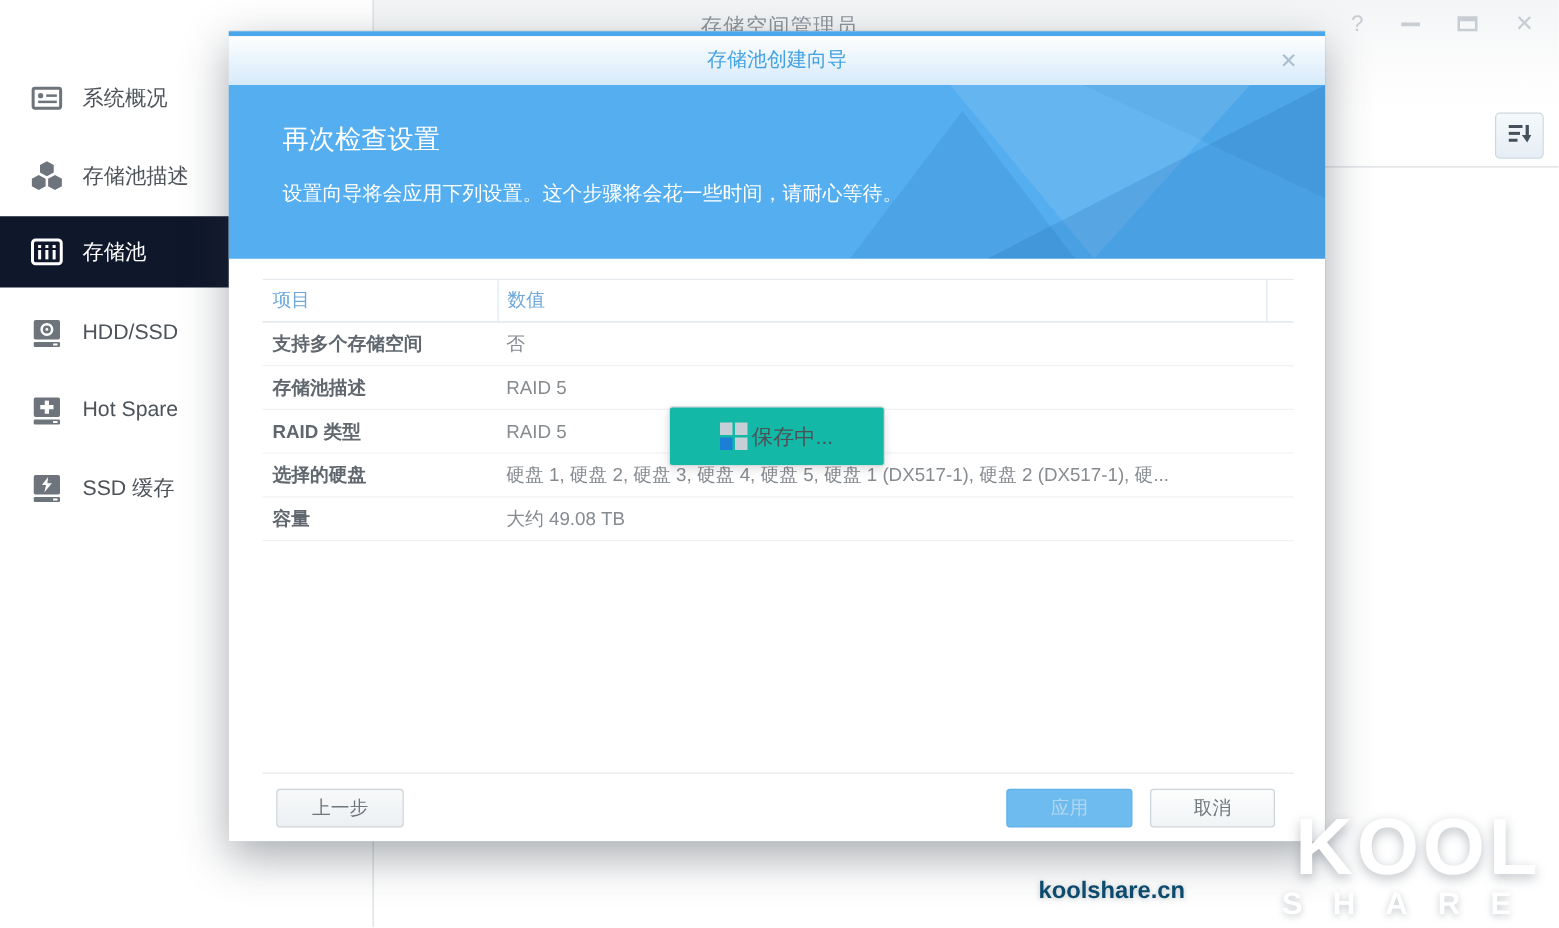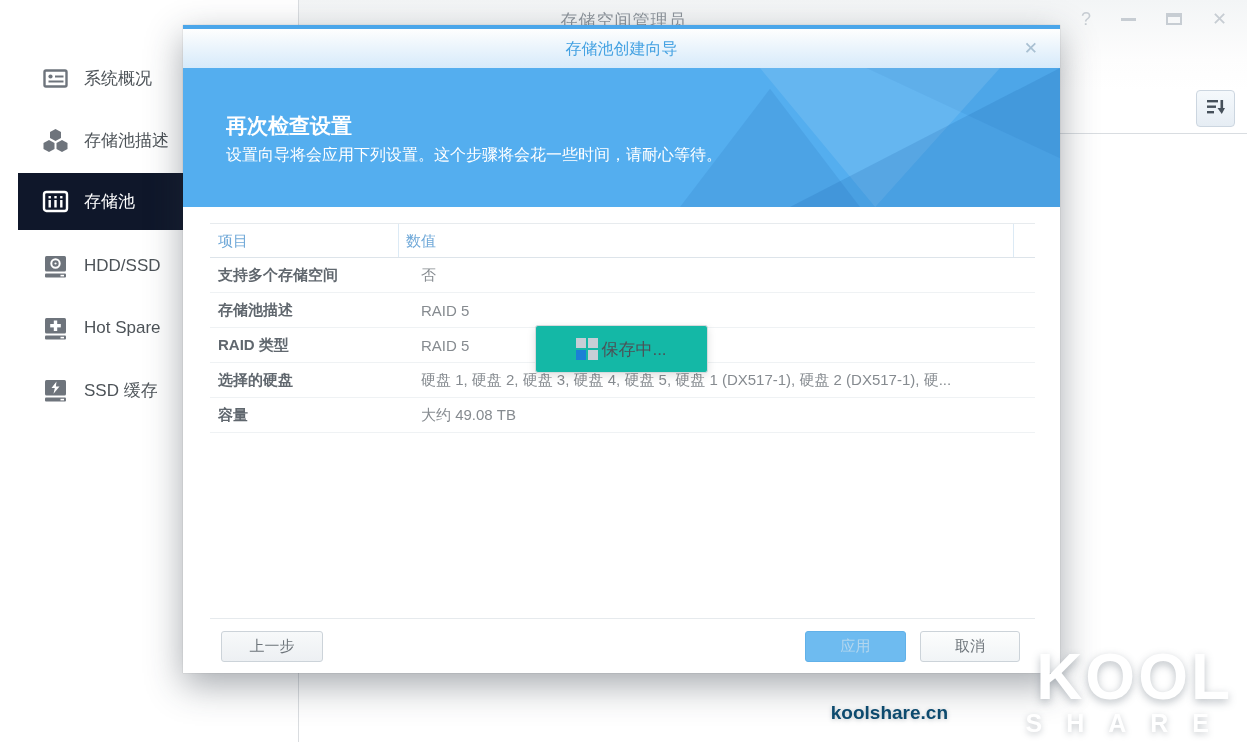--- a/index.html
+++ b/index.html
@@ -18,47 +18,47 @@
   .win-controls .glyph { line-height:20px; cursor:default; }
   .min-bar { width:15px; height:3px; background:#c7cdd3; display:inline-block; }
   .max-box { width:16px; height:12px; border:2px solid #c7cdd3; border-top-width:4px; display:inline-block; }
   .toolbar-line { position:absolute; left:300px; right:0; top:133px; height:1px; background:#d9dde1; }
   .sort-btn { position:absolute; left:1196px; top:90px; width:39px; height:37px; border-radius:4px;
     border:1px solid #ccd6e0; background:linear-gradient(#f5f9fc,#e6edf4); cursor:pointer;
     display:flex; align-items:center; justify-content:center; }
   
   .sidebar { position:absolute; left:0; top:0; bottom:0; width:299px; background:#fff;
     border-right:1px solid #dadde0; }
-  .side-item { position:absolute; left:18px; width:299px; height:36px; display:flex; align-items:center;
+  .side-item { position:absolute; left:0; width:299px; height:36px; display:flex; align-items:center;
     gap:15px; padding-left:24px; cursor:pointer; font-size:17px; color:#4d5358; }
   .side-item .ic { width:27px; height:27px; display:flex; align-items:center; justify-content:center; }
   .side-item.active { height:57px; background:#0f172a; color:#ffffff; }
   
   .dialog { position:absolute; left:183px; top:25px; width:877px; height:648px; background:#ffffff;
     box-shadow:0 12px 34px rgba(40,50,62,0.42), 0 0 1px rgba(0,0,0,0.25); z-index:10; }
   .dlg-topline { height:4px; background:#4ba6ea; }
   .dlg-titlebar { position:relative; height:39px; background:linear-gradient(#fefefe,#d6eafa); }
   .dlg-title { display:block; text-align:center; line-height:39px; font-size:16px; color:#45a2e2; }
   .dlg-close { position:absolute; right:22px; top:0; line-height:39px; font-size:17px; color:#a9c0d2; cursor:pointer; }
   .dlg-banner { position:relative; height:139px; background:#54aeef; overflow:hidden; }
   .facet { position:absolute; top:0; height:139px; }
   .f1 { right:0; width:270px; background:rgba(16,84,160,0.16); clip-path:polygon(100% 0,100% 100%,0 100%); }
   .f2 { right:60px; width:240px; background:rgba(255,255,255,0.10); clip-path:polygon(0 0,100% 0,48% 100%); }
   .f3 { right:0; width:430px; background:rgba(20,95,180,0.10); clip-path:polygon(55% 0,100% 0,100% 65%); }
   .f4 { right:200px; width:180px; background:rgba(10,70,150,0.10); clip-path:polygon(50% 15%,100% 100%,0 100%); }
-  .banner-heading { position:absolute; left:43px; top:44px; font-size:21px; font-weight:bold; color:#fff; }
+  .banner-heading { position:absolute; left:43px; top:29px; font-size:21px; font-weight:normal; color:#fff; }
   .banner-sub { position:absolute; left:43px; top:77px; font-size:16px; color:#fff; }
   
   .tbl { position:absolute; left:27px; top:198px; width:825px; }
   .tbl-head { display:flex; height:35px; border-top:1px solid #e7ebee; border-bottom:1px solid #dde4ea; }
   .th { line-height:34px; font-size:15px; color:#6fa8d8; }
   .th-item { width:188px; padding-left:8px; }
   .th-value { flex:1; padding-left:7px; border-left:1px solid #dceaf5; }
   .th-spacer { width:22px; border-left:1px solid #dceaf5; }
-  .tr { display:flex; height:35px; align-items:center; border-bottom:1px solid #eff2f4;gap:16px; }
+  .tr { display:flex; height:35px; align-items:center; border-bottom:1px solid #eff2f4; }
   .td-label { width:188px; padding-left:8px; font-size:15px; font-weight:bold; color:#60676e; }
   .td-value { flex:1; padding-left:7px; font-size:15px; color:#868b90; white-space:nowrap; overflow:hidden; }
   
   .saving { position:absolute; left:352px; top:300px; width:173px; height:48px; background:#14b8a6;
     border:1px solid #d6dadd; border-radius:3px; box-shadow:0 3px 8px rgba(0,0,0,0.12);
     display:flex; align-items:center; justify-content:center; gap:3px; }
   .spinner { display:grid; grid-template-columns:10px 10px; grid-template-rows:10px 10px; gap:2px; }
   .sq { background:#c6ced6; }
   .sq.blue { background:#1b7fd6; }
   .saving-text { font-size:17px; color:#4c5156; }

